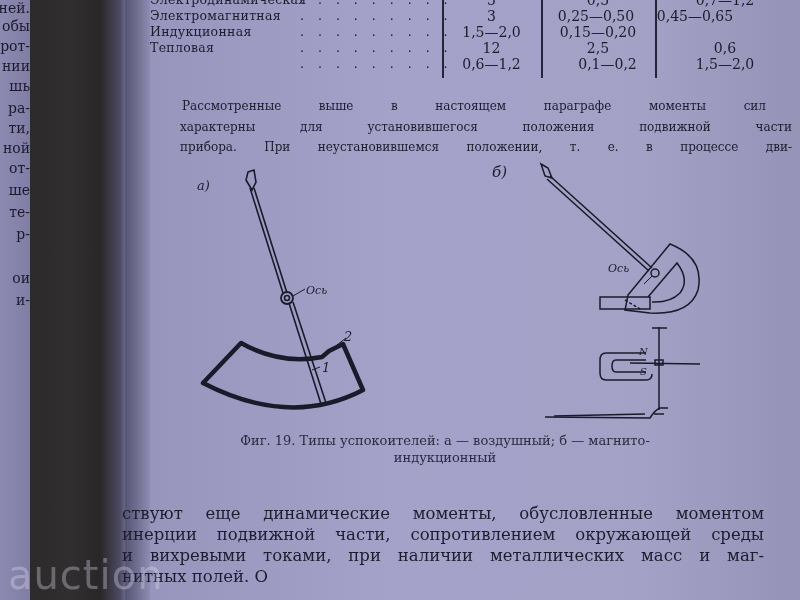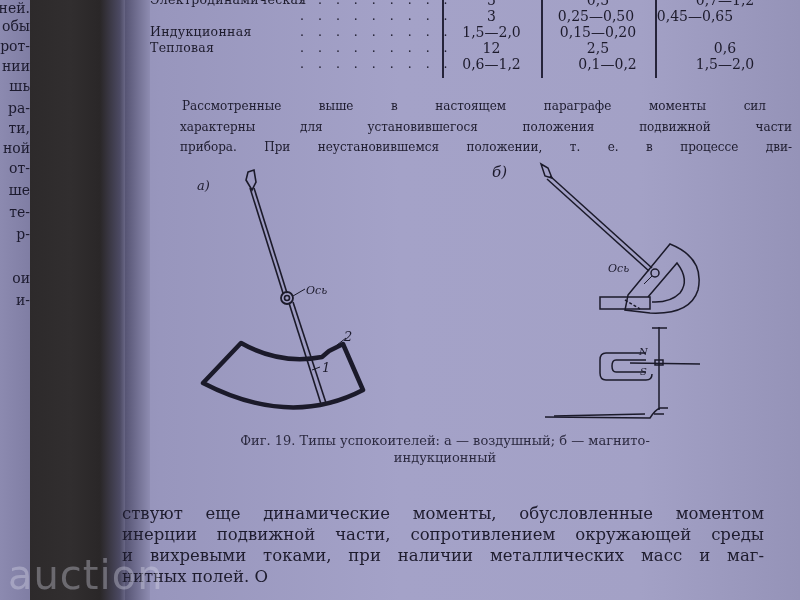--- a/index.html
+++ b/index.html
@@ -86,20 +86,21 @@
     <div class="vline" style="left:505px"></div>
 
     <div class="trow" style="top:0px">
       <span class="tlabel">Электродинамическая</span>
       <span class="tdots">. . . . . . . . . . . . . . . .</span>
       <span class="tc1" style="left:292px;width:99px">5</span>
       <span class="tc2" style="left:391px;width:114px">0,5</span>
       <span class="tc3" style="left:505px;width:140px">0,7—1,2</span>
     </div>
     <div class="trow" style="top:16px">
+      <span class="tlabel">Электромагнитная</span>
       <span class="tdots">. . . . . . . . . . . . . . . .</span>
       <span class="tc1" style="left:292px;width:99px">3</span>
       <span class="tc2" style="left:391px;width:110px">0,25—0,50</span>
       <span class="tc3" style="left:475px;width:140px">0,45—0,65</span>
     </div>
     <div class="trow" style="top:32px">
       <span class="tlabel">Индукционная</span>
       <span class="tdots">. . . . . . . . . . . . . . . .</span>
       <span class="tc1" style="left:292px;width:99px">1,5—2,0</span>
       <span class="tc2" style="left:391px;width:114px">0,15—0,20</span>

